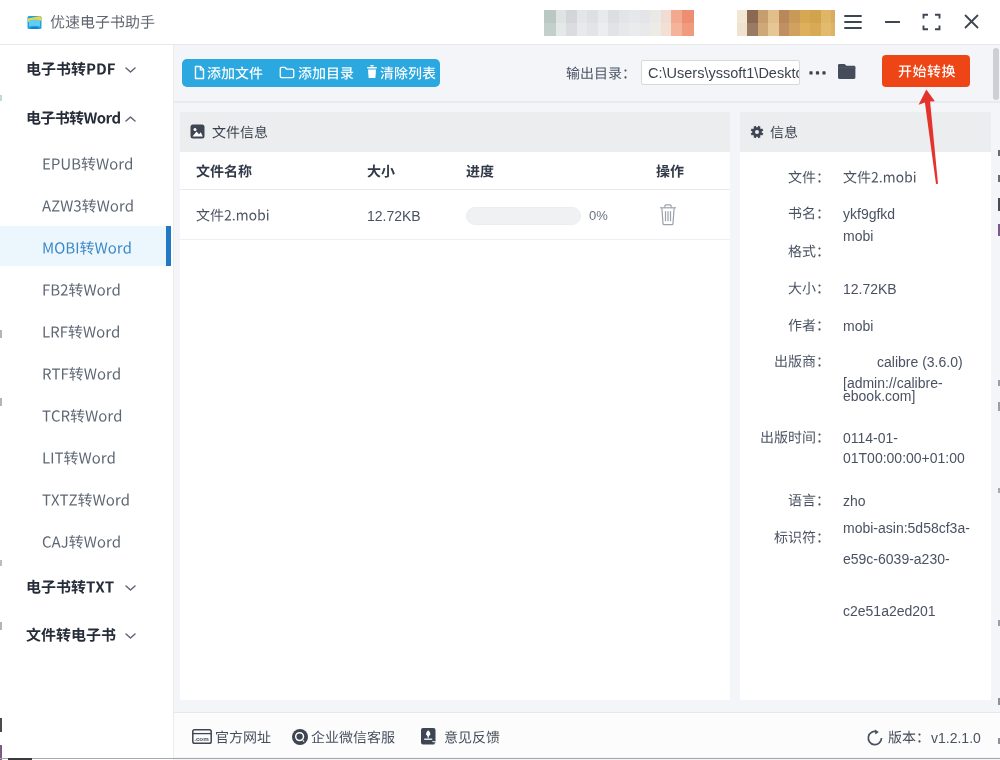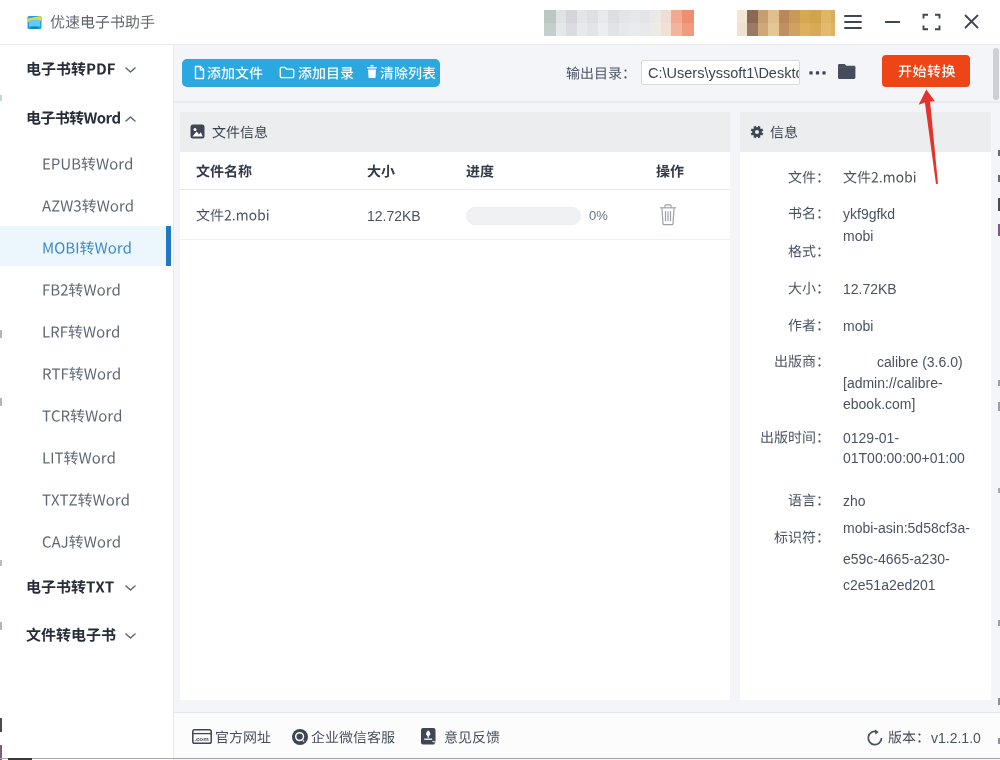--- a/index.html
+++ b/index.html
@@ -50,27 +50,27 @@
 <div class="abs" style="left:174px;top:712px;width:826px;height:45px;background:#fcfcfd;border-top:1px solid #e6e7e9"></div>
 
 <div class="lt" style="left:367px;top:208px">12.72KB</div>
 <div class="lt" style="left:843px;top:170px;line-height:21px">&nbsp;</div>
 <div class="lt" style="left:843px;top:206px">ykf9gfkd</div>
 <div class="lt" style="left:843px;top:228px">mobi</div>
 <div class="lt" style="left:843px;top:280.5px">12.72KB</div>
 <div class="lt" style="left:843px;top:317.5px">mobi</div>
 <div class="lt" style="left:877px;top:354px">calibre (3.6.0)</div>
 <div class="lt" style="left:843px;top:375px">[admin://calibre-</div>
-<div class="lt" style="left:843px;top:396px">ebook.com]</div>
-<div class="lt" style="left:843px;top:429.5px">0129-01-</div>
+<div class="lt" style="left:843px;top:388px">ebook.com]</div>
+<div class="lt" style="left:843px;top:429.5px">0114-01-</div>
 <div class="lt" style="left:843px;top:450px">01T00:00:00+01:00</div>
 <div class="lt" style="left:843px;top:492.5px">zho</div>
 <div class="lt" style="left:843px;top:520px">mobi-asin:5d58cf3a-</div>
-<div class="lt" style="left:843px;top:550.5px">e59c-4665-a230-</div>
-<div class="lt" style="left:843px;top:577px">c2e51a2ed201</div>
+<div class="lt" style="left:843px;top:550.5px">e59c-6039-a230-</div>
+<div class="lt" style="left:843px;top:603px">c2e51a2ed201</div>
 <div class="lt" style="left:931px;top:729.5px">v1.2.1.0</div>
 
 <div class="abs" style="left:993px;top:48px;width:6px;height:52px;background:#cdcfd4;border-radius:3px"></div>
 <div class="abs" style="left:0;top:718px;width:1.5px;height:14px;background:#4a4a4f"></div>
 <div class="abs" style="left:0;top:95px;width:1.5px;height:6px;background:#c4d8d4"></div>
 <div class="abs" style="left:0;top:330px;width:1.5px;height:8px;background:#b4b4bc"></div>
 <div class="abs" style="left:0;top:398px;width:1.5px;height:8px;background:#b4b4bc"></div>
 <div class="abs" style="left:0;top:560px;width:1.5px;height:6px;background:#bcbcc4"></div>
 <div class="abs" style="left:0;top:622px;width:1.5px;height:8px;background:#b4b4bc"></div>
 <div class="abs" style="left:0;top:745px;width:2px;height:15px;background:#7a5c85"></div>

